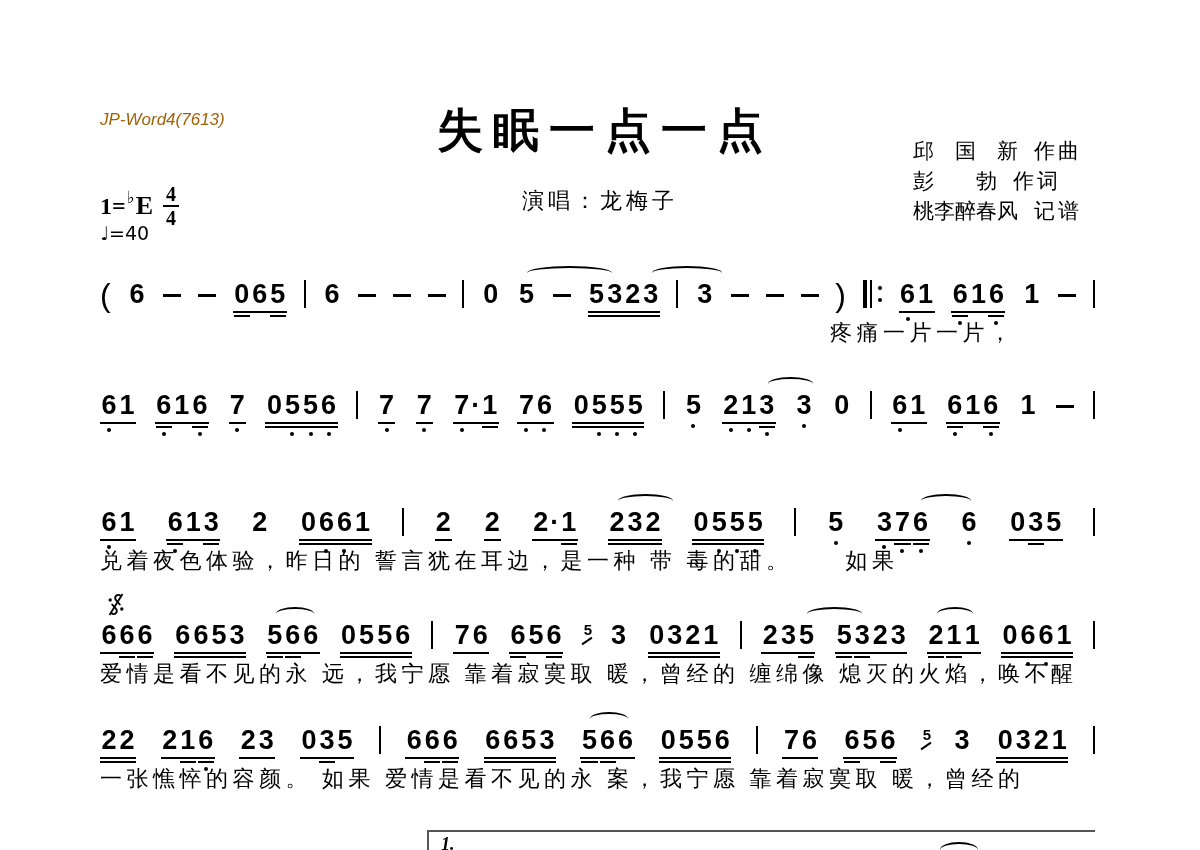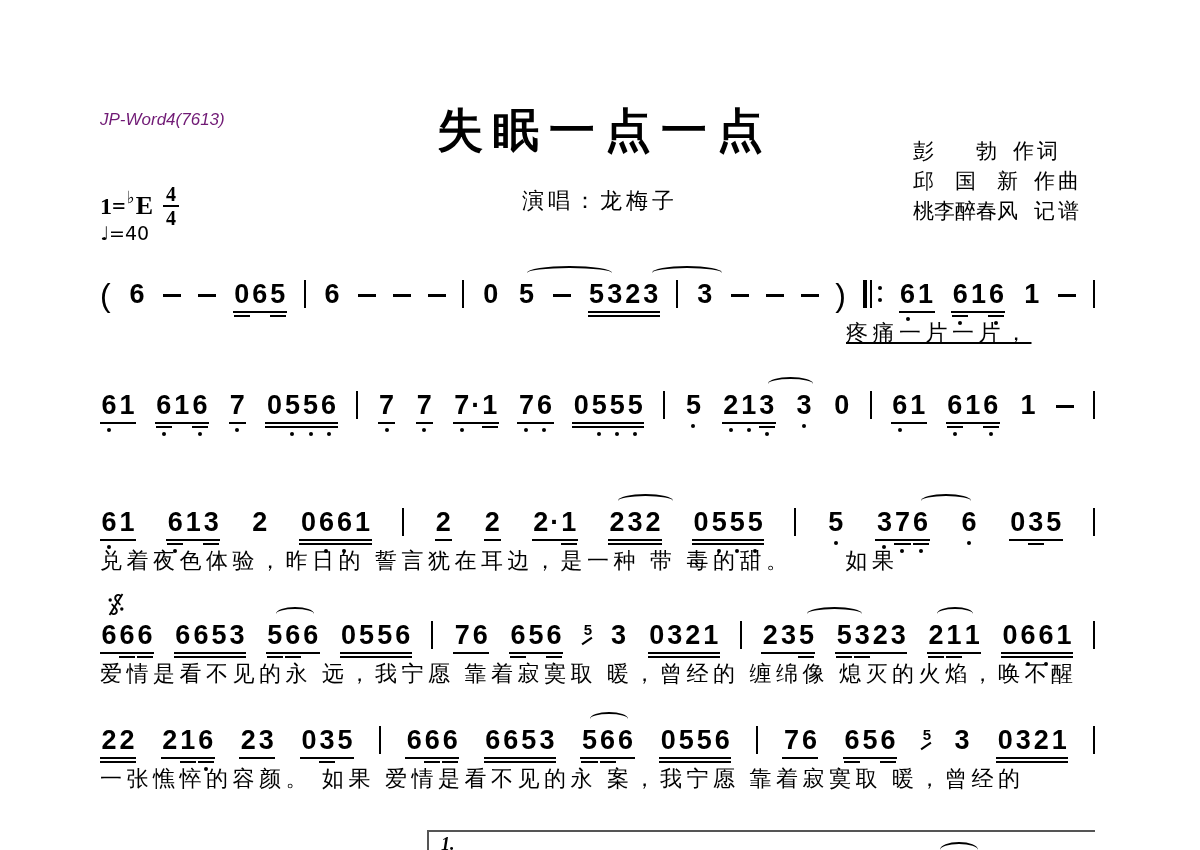--- a/index.html
+++ b/index.html
@@ -1,19 +1,19 @@
 <!DOCTYPE html>
 <html><head>
 <meta charset="utf-8">
 <style>
   html,body{margin:0;padding:0;background:#e8e8e8;}
   .page{position:relative;width:1200px;height:850px;background:#ffffff;overflow:hidden;
         font-family:"Liberation Serif","DejaVu Serif",serif;color:#000;}
   
-  .wm{position:absolute;left:100px;top:110px;font:italic 17px "Liberation Sans","DejaVu Sans",sans-serif;color:#701a75;}
+  .wm{position:absolute;left:100px;top:110px;font:italic 17px "Liberation Sans","DejaVu Sans",sans-serif;color:#a16207;}
   .title{position:absolute;left:0;right:0;top:100px;text-align:center;
          font:700 46px "Liberation Serif","DejaVu Serif",serif;letter-spacing:10px;text-indent:10px;}
   .subtitle{position:absolute;left:0;right:0;top:186px;text-align:center;
             font:22px "Liberation Serif","DejaVu Serif",serif;letter-spacing:4px;}
   .credits{position:absolute;left:913px;top:136px;}
   .crow{display:flex;align-items:center;height:30px;font:21px "Liberation Serif","DejaVu Serif",serif;}
   .crole{margin-left:16px;letter-spacing:3px;}
   .keysig{position:absolute;left:100px;top:184px;display:flex;align-items:center;}
   .kp{font:700 24px "Liberation Serif","DejaVu Serif",serif;}
   .kacc{font:700 17px "DejaVu Sans",sans-serif;position:relative;top:-9px;margin:0 1px;}
@@ -25,21 +25,21 @@
   .tempo{position:absolute;left:100px;top:222px;font:19px "DejaVu Sans",sans-serif;}
   
   #systems{position:absolute;inset:0;}
   .system{position:absolute;left:100px;width:995px;}
   .system:nth-child(1){top:262px;}
   .system:nth-child(2){top:373px;}
   .system:nth-child(3){top:490px;}
   .system:nth-child(4){top:603px;}
   .system:nth-child(5){top:708px;}
   .system:nth-child(6){top:820px;}
-  .system:nth-child(1) .lyric{left:746px;text-decoration:underline;}
+  .system:nth-child(1) .lyric{left:730px;}
   .notes{display:flex;justify-content:space-between;align-items:flex-end;
          padding-top:18px;height:28px;position:relative;}
   .lyric{position:absolute;left:0;top:56px;white-space:pre;
          font:22px "Liberation Serif","DejaVu Serif",serif;letter-spacing:4.5px;}
   
   .note{display:inline-flex;position:relative;}
   .nt{font:700 27px "Liberation Sans","DejaVu Sans",sans-serif;line-height:1;padding:0 2px;display:block;}
   .grp{display:inline-flex;position:relative;align-items:flex-end;}
   .grp .nt{padding:0 1.5px;}
   .aug .nt{padding:0 0.5px;}
@@ -70,26 +70,26 @@
 </head>
 <body>
 
 <div class="page">
   <div class="wm">JP-Word4(7613)</div>
   <div class="title">失眠一点一点</div>
   <div class="subtitle">演唱：龙梅子</div>
 
   <div class="credits">
     <div class="crow">
+      <span class="cname">邱　国　新</span>
+      <span class="crole">作曲</span>
+    </div>
+    <div class="crow">
       <span class="cname">彭　　勃</span>
       <span class="crole">作词</span>
-    </div>
-    <div class="crow">
-      <span class="cname">邱　国　新</span>
-      <span class="crole">作曲</span>
     </div>
     <div class="crow">
       <span class="cname">桃李醉春风</span>
       <span class="crole">记谱</span>
     </div>
   </div>
 
   <div class="keysig">
     <span class="kp">1=</span>
     <span class="kacc">♭</span>

